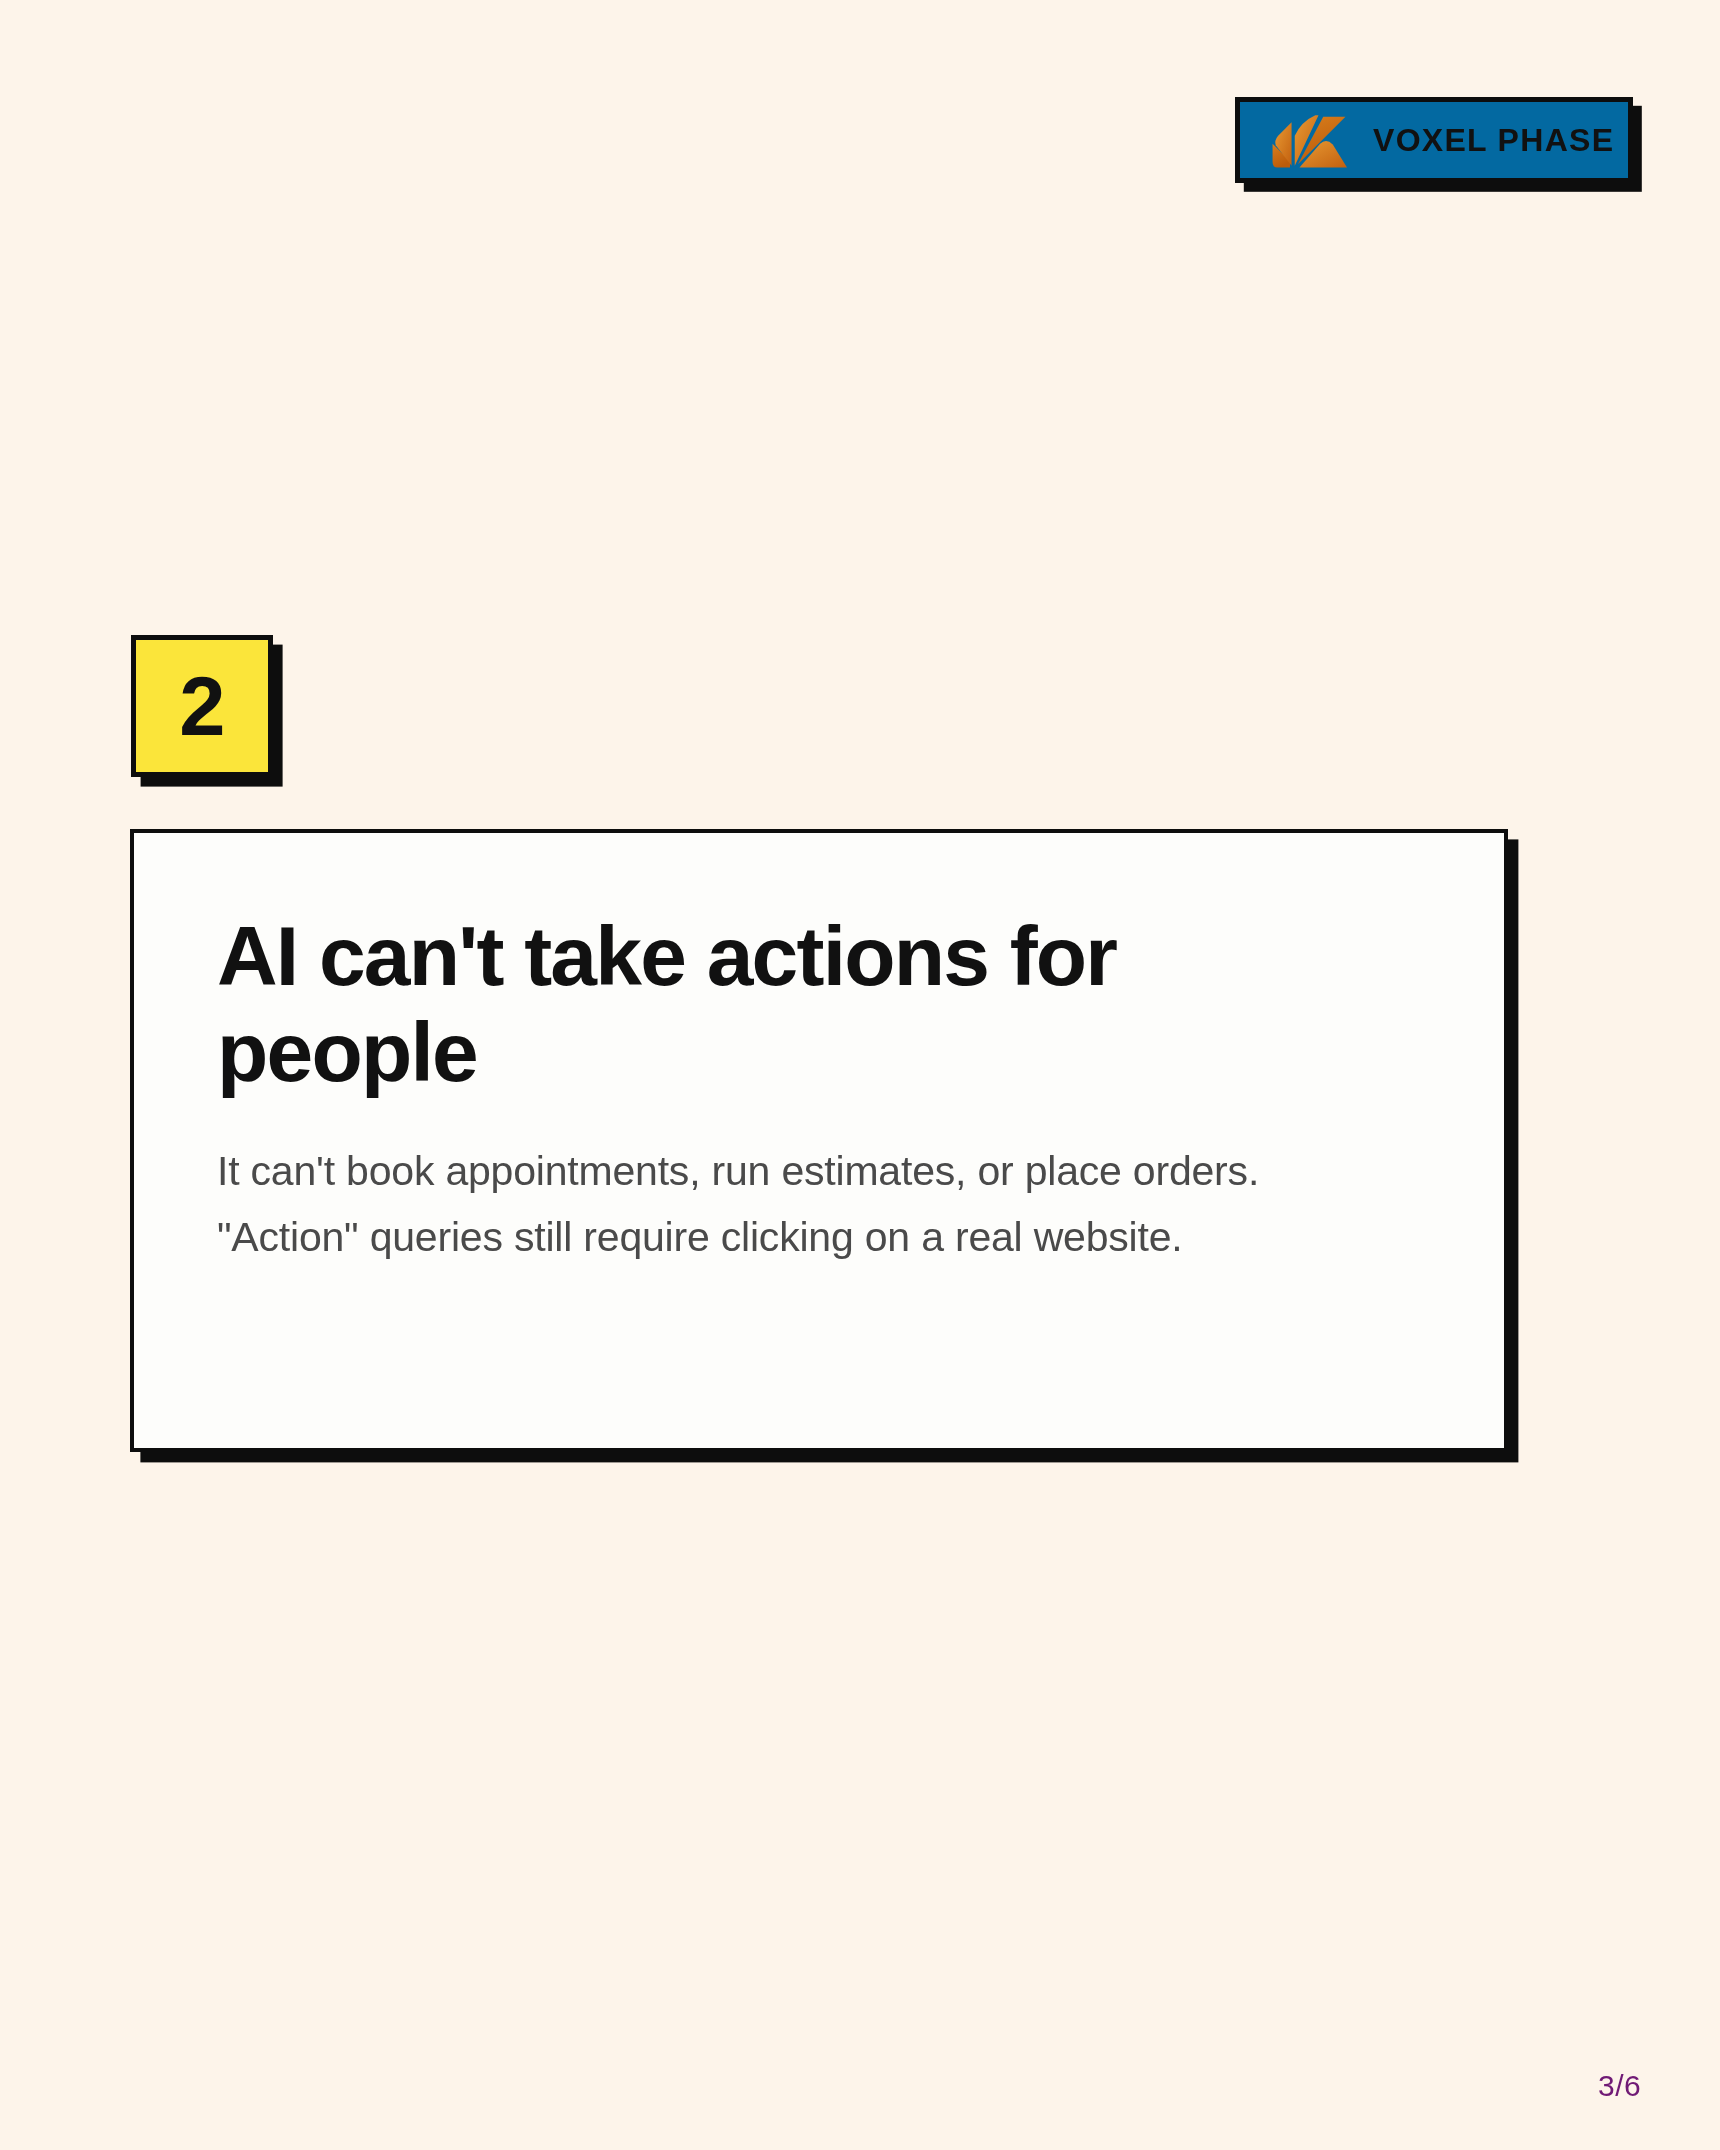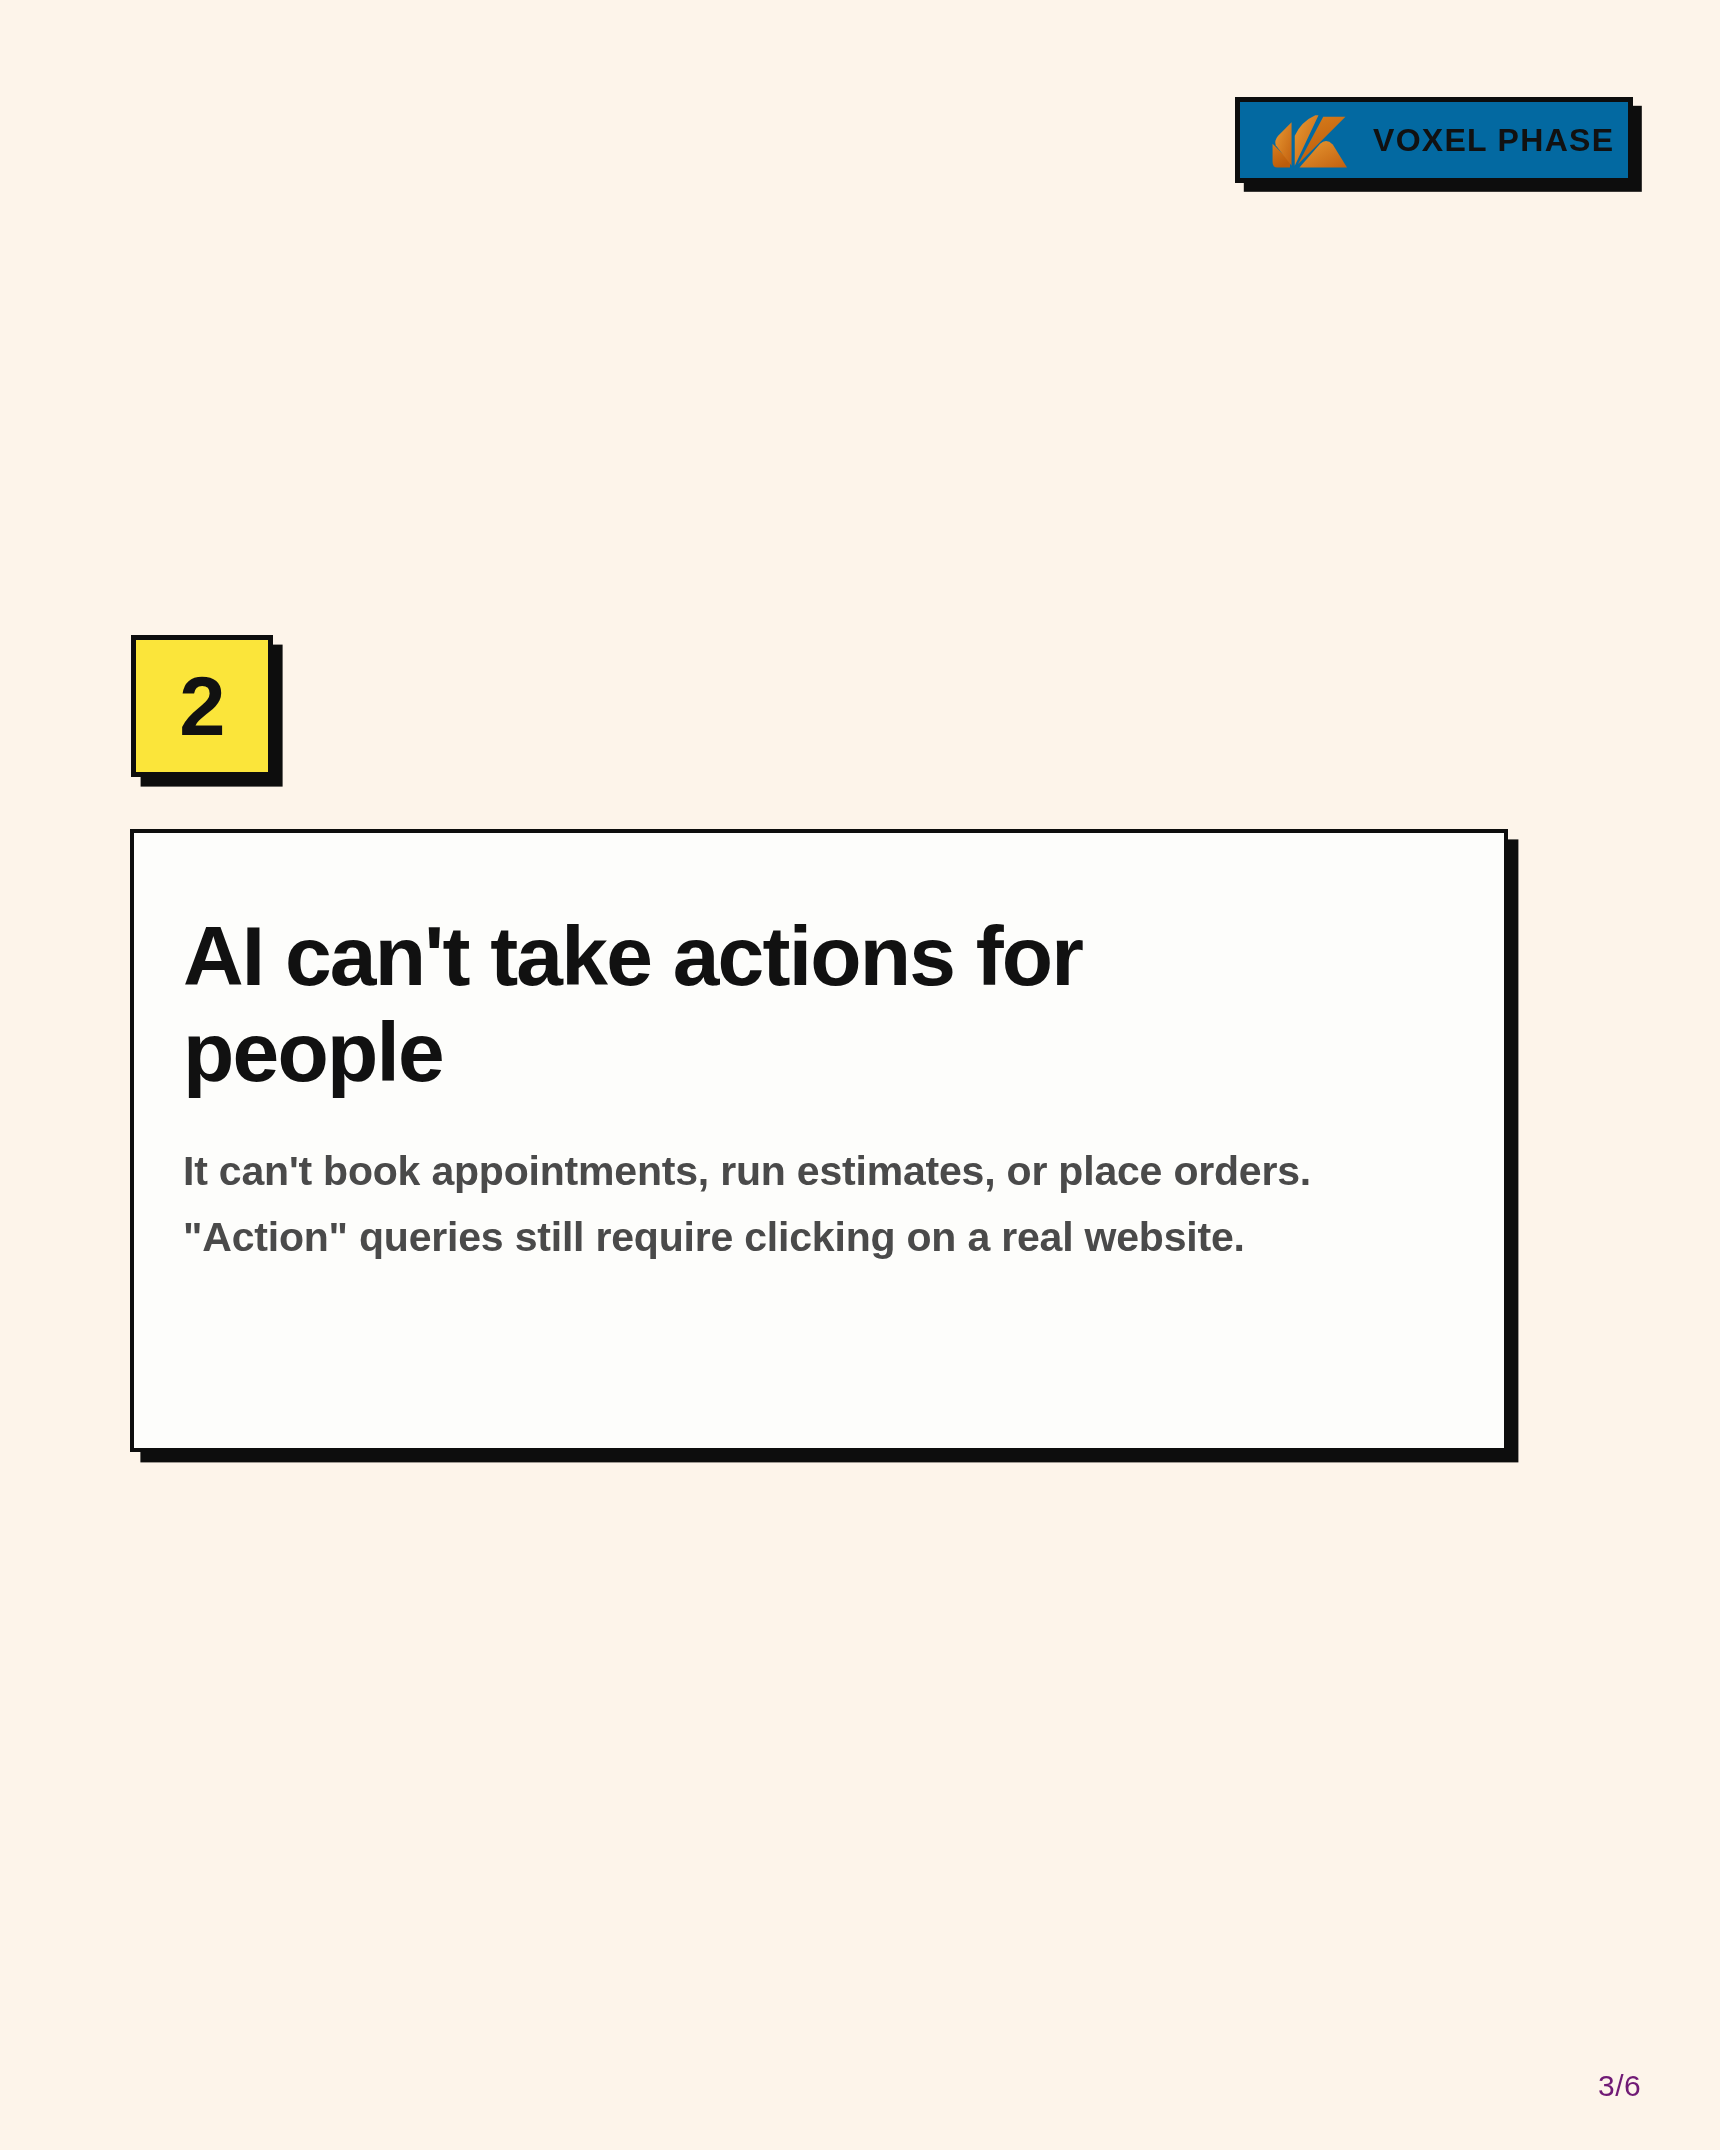--- a/index.html
+++ b/index.html
@@ -82,34 +82,34 @@
   .content-card {
     position: absolute;
     top: 829px;
     left: 130px;
     width: 1378px;
     height: 623px;
     background: #fdfdfb;
     border: 4.8px solid #0d0d0d;
     box-sizing: border-box;
     box-shadow: 10.4px 10.4px 0 0 #0d0d0d;
-    padding: 76px 83px 0 49px;
+    padding: 76px 83px 0 83px;
   }
   .card-heading {
     font-size: 84px;
     font-weight: 700;
     line-height: 1.14;
     letter-spacing: -1.8px;
     color: #111111;
     margin: 0 0 37px 0;
     max-width: 1036px;
   }
   .card-body {
     font-size: 41px;
-    font-weight: 700;
+    font-weight: 400;
     line-height: 1.62;
     color: #4a4a4a;
     margin: 0;
     max-width: 1179px;
     letter-spacing: -0.2px;
   }
 
   
   .page-counter {
     position: absolute;

